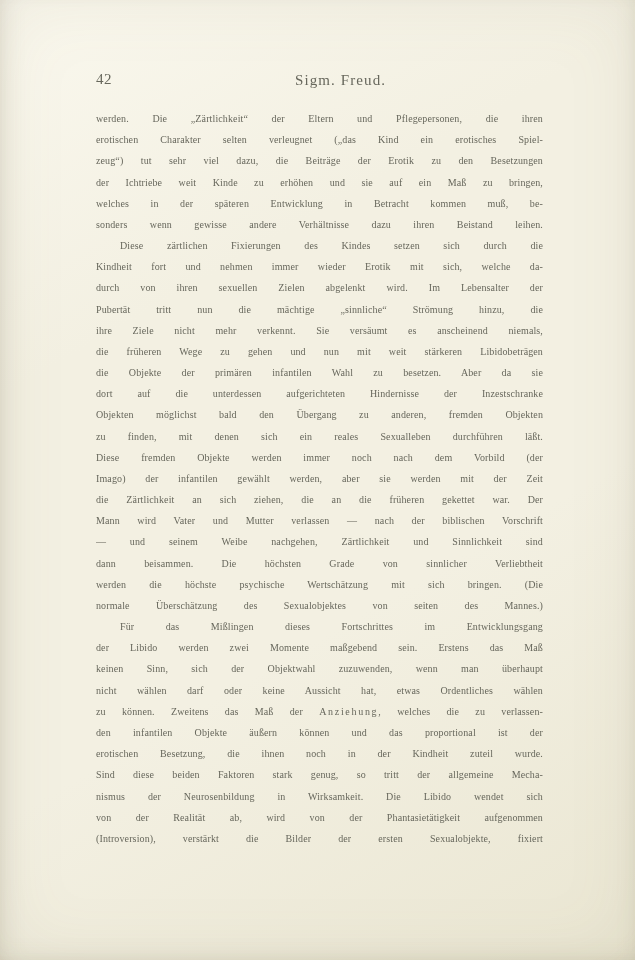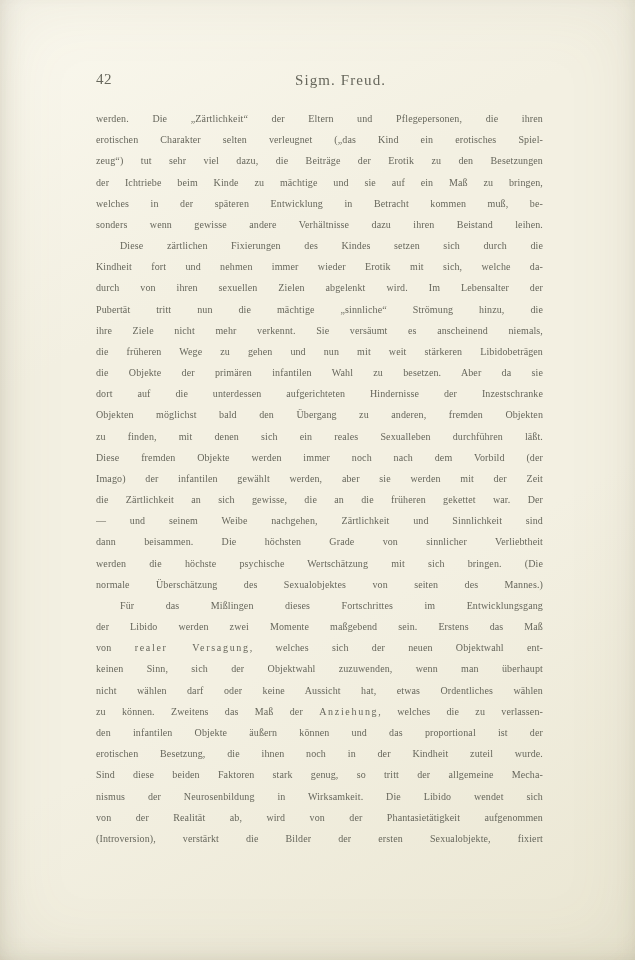--- a/index.html
+++ b/index.html
@@ -75,43 +75,43 @@
 
 <div class="page">
   <div class="header">
     <span class="pagenum">42</span>
     <span class="runhead">Sigm. Freud.</span>
   </div>
   <div class="textblock">
       <div class="line">werden. Die „Zärtlichkeit“ der Eltern und Pflegepersonen, die ihren</div>
       <div class="line">erotischen Charakter selten verleugnet („das Kind ein erotisches Spiel-</div>
       <div class="line">zeug“) tut sehr viel dazu, die Beiträge der Erotik zu den Besetzungen</div>
-      <div class="line">der Ichtriebe beim Kinde zu mächtige und sie auf ein Maß zu bringen,</div>
+      <div class="line">der Ichtriebe weit Kinde zu erhöhen und sie auf ein Maß zu bringen,</div>
       <div class="line">welches in der späteren Entwicklung in Betracht kommen muß, be-</div>
       <div class="line">sonders wenn gewisse andere Verhältnisse dazu ihren Beistand leihen.</div>
       <div class="line indent">Diese zärtlichen Fixierungen des Kindes setzen sich durch die</div>
       <div class="line">Kindheit fort und nehmen immer wieder Erotik mit sich, welche da-</div>
       <div class="line">durch von ihren sexuellen Zielen abgelenkt wird. Im Lebensalter der</div>
       <div class="line">Pubertät tritt nun die mächtige „sinnliche“ Strömung hinzu, die</div>
       <div class="line">ihre Ziele nicht mehr verkennt. Sie versäumt es anscheinend niemals,</div>
       <div class="line">die früheren Wege zu gehen und nun mit weit stärkeren Libidobeträgen</div>
       <div class="line">die Objekte der primären infantilen Wahl zu besetzen. Aber da sie</div>
       <div class="line">dort auf die unterdessen aufgerichteten Hindernisse der Inzestschranke</div>
       <div class="line">Objekten möglichst bald den Übergang zu anderen, fremden Objekten</div>
       <div class="line">zu finden, mit denen sich ein reales Sexualleben durchführen läßt.</div>
       <div class="line">Diese fremden Objekte werden immer noch nach dem Vorbild (der</div>
       <div class="line">Imago) der infantilen gewählt werden, aber sie werden mit der Zeit</div>
-      <div class="line">die Zärtlichkeit an sich gewisse, die an die früheren gekettet war. Der</div>
+      <div class="line">die Zärtlichkeit an sich ziehen, die an die früheren gekettet war. Der</div>
+      <div class="line">Mann wird Vater und Mutter verlassen — nach der biblischen Vorschrift</div>
       <div class="line">— und seinem Weibe nachgehen, Zärtlichkeit und Sinnlichkeit sind</div>
       <div class="line">dann beisammen. Die höchsten Grade von sinnlicher Verliebtheit</div>
       <div class="line">werden die höchste psychische Wertschätzung mit sich bringen. (Die</div>
       <div class="line">normale Überschätzung des Sexualobjektes von seiten des Mannes.)</div>
       <div class="line indent">Für das Mißlingen dieses Fortschrittes im Entwicklungsgang</div>
       <div class="line">der Libido werden zwei Momente maßgebend sein. Erstens das Maß</div>
-      <div class="line">von <span class="sperr">realer Versagung</span>, welches sich der neuen Objektwahl ent-</div>
       <div class="line">keinen Sinn, sich der Objektwahl zuzuwenden, wenn man überhaupt</div>
       <div class="line">nicht wählen darf oder keine Aussicht hat, etwas Ordentliches wählen</div>
       <div class="line">zu können. Zweitens das Maß der <span class="sperr">Anziehung</span>, welches die zu verlassen-</div>
       <div class="line">den infantilen Objekte äußern können und das proportional ist der</div>
       <div class="line">erotischen Besetzung, die ihnen noch in der Kindheit zuteil wurde.</div>
       <div class="line">Sind diese beiden Faktoren stark genug, so tritt der allgemeine Mecha-</div>
       <div class="line">nismus der Neurosenbildung in Wirksamkeit. Die Libido wendet sich</div>
       <div class="line">von der Realität ab, wird von der Phantasietätigkeit aufgenommen</div>
       <div class="line">(Introversion), verstärkt die Bilder der ersten Sexualobjekte, fixiert</div>
     </div>

